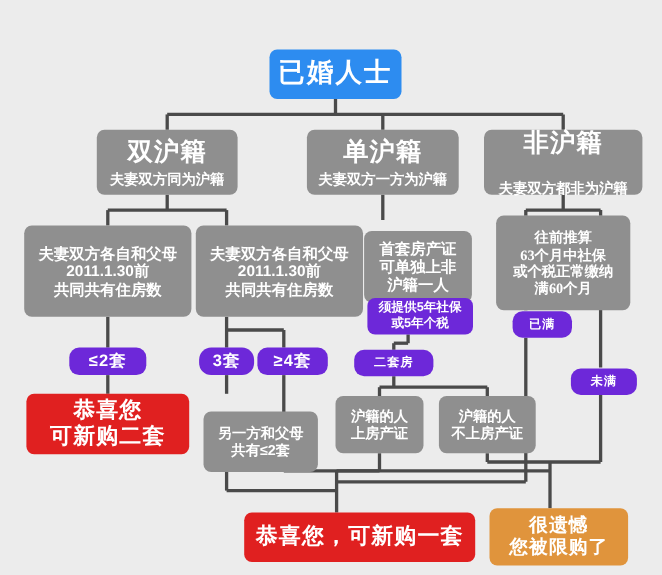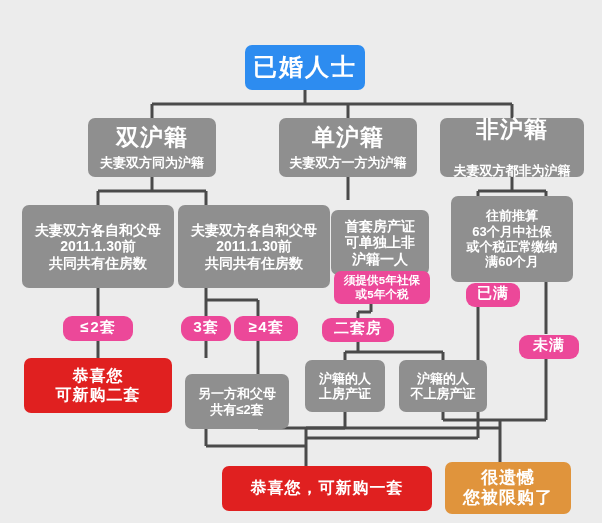--- a/index.html
+++ b/index.html
@@ -25,33 +25,33 @@
     text-align:center;
     color:#ffffff;
     border-radius:7px;
     line-height:1.18;
     z-index:3;
   }
   .node .t{display:block;white-space:nowrap;}
 
   .blue{background:#2d8cf0;}
   .gray{background:#8f8f8f;}
-  .gray2{background:#ec4899;font-family:Liberation Mono, monospace;}
+  .gray2{background:#6d28d9;}
   .red{background:#e02020;}
   .orange{background:#e0943c;}
 
   .big   {font-size:24px;font-weight:bold;letter-spacing:2px;}
   .head  {font-size:23px;font-weight:bold;letter-spacing:1px;}
   .sub   {font-size:13px;font-weight:bold;letter-spacing:0px;margin-top:4px;}
   .body14{font-size:14px;font-weight:bold;}
   .body13{font-size:13px;font-weight:bold;}
   .body12{font-size:11.5px;font-weight:bold;}
   .pill  {font-size:15px;font-weight:bold;border-radius:9px;letter-spacing:1px;}
-  .pill-s{font-size:15px;font-weight:bold;border-radius:9px;letter-spacing:1px;}
-  .result{font-size:16px;font-weight:bold;letter-spacing:1px;}
+  .pill-s{font-size:11px;font-weight:bold;border-radius:9px;letter-spacing:1px;}
+  .result{font-size:20px;font-weight:bold;letter-spacing:1px;}
   .result-s{font-size:17px;font-weight:bold;letter-spacing:1px;}
 </style>
 </head>
 <body>
 
 <div id="stage">
 
   <svg id="wires" viewBox="0 0 602 523" width="602" height="523" xmlns="http://www.w3.org/2000/svg">
     <g stroke="#4a4a4a" stroke-width="3" fill="none" stroke-linecap="butt">
 
@@ -155,21 +155,21 @@
     <span class="t body14">首套房产证</span>
     <span class="t body14">可单独上非</span>
     <span class="t body14">沪籍一人</span>
   </div>
 
   <div class="node gray2" style="left:334px;top:271px;width:96px;height:33px;">
     <span class="t body12">须提供5年社保</span>
     <span class="t body12">或5年个税</span>
   </div>
 
-  <div class="node gray" style="left:451px;top:196px;width:122px;height:86px;">
+  <div class="node gray" style="left:451px;top:196px;width:122px;height:86px;font-family:Liberation Serif, serif;">
     <span class="t body13">往前推算</span>
     <span class="t body13">63个月中社保</span>
     <span class="t body13">或个税正常缴纳</span>
     <span class="t body13">满60个月</span>
   </div>
 
   <div class="node gray2 pill" style="left:63px;top:316px;width:70px;height:25px;">
     <span class="t">≤2套</span>
   </div>
 

